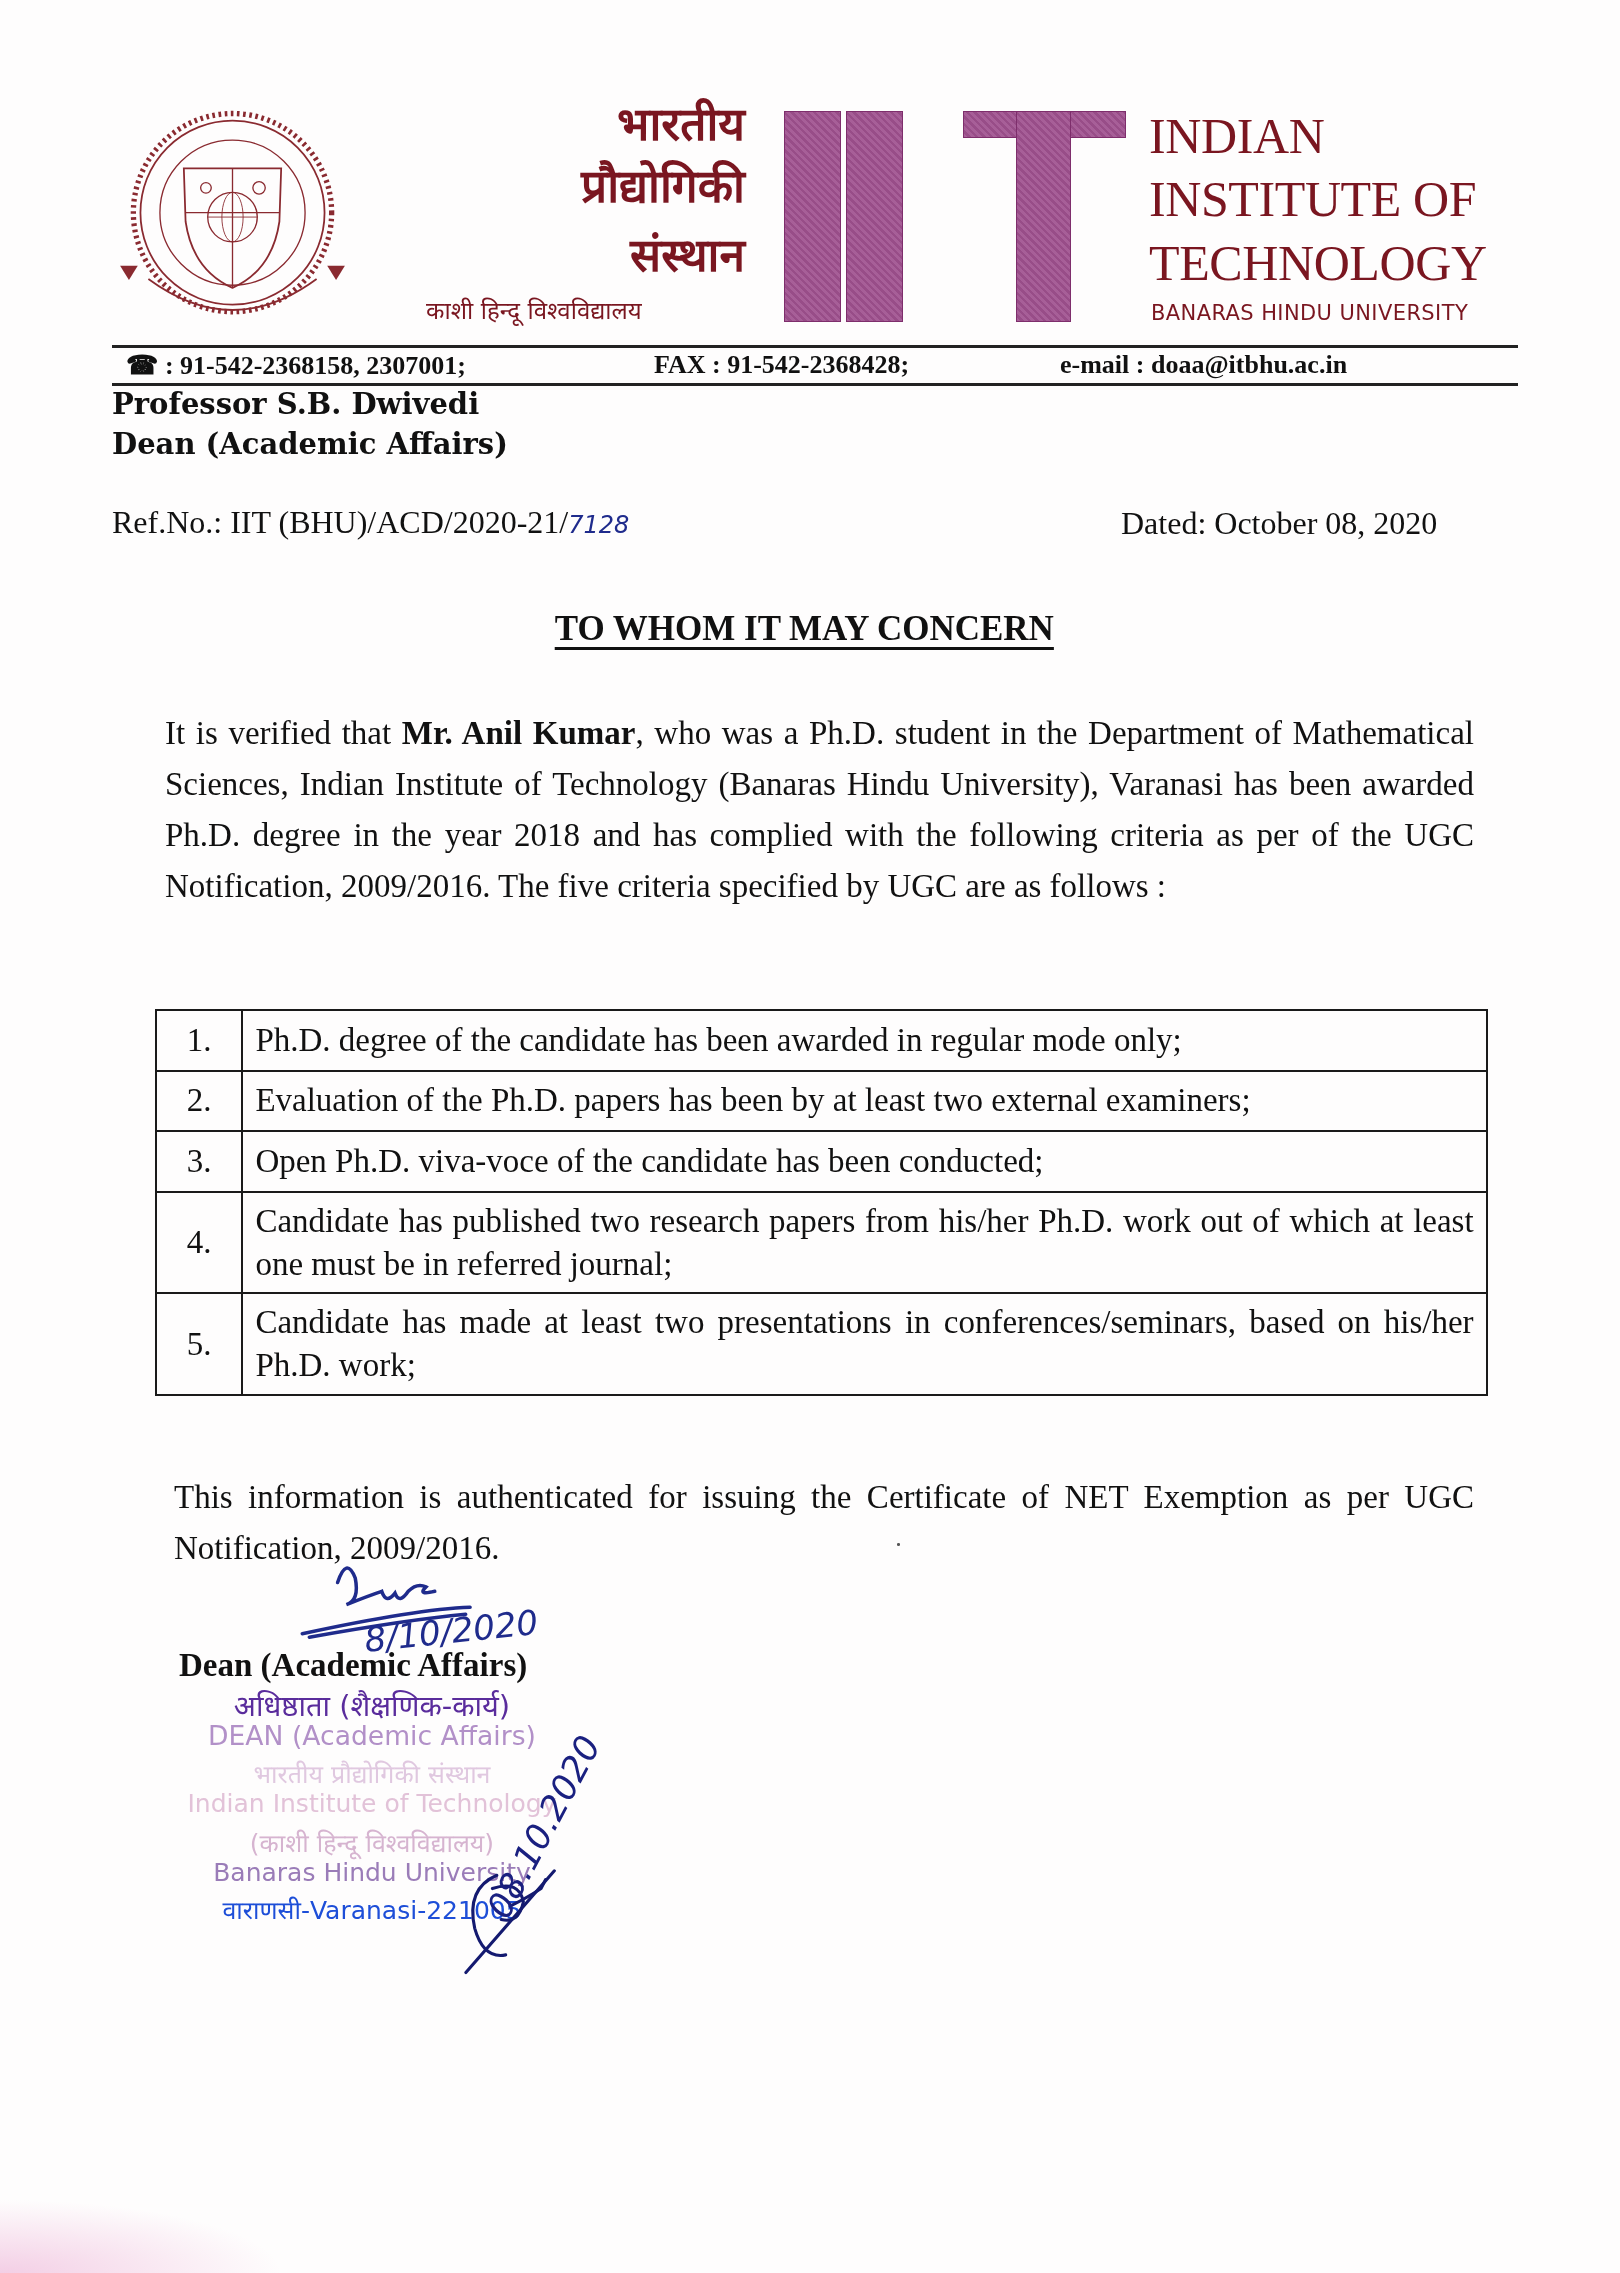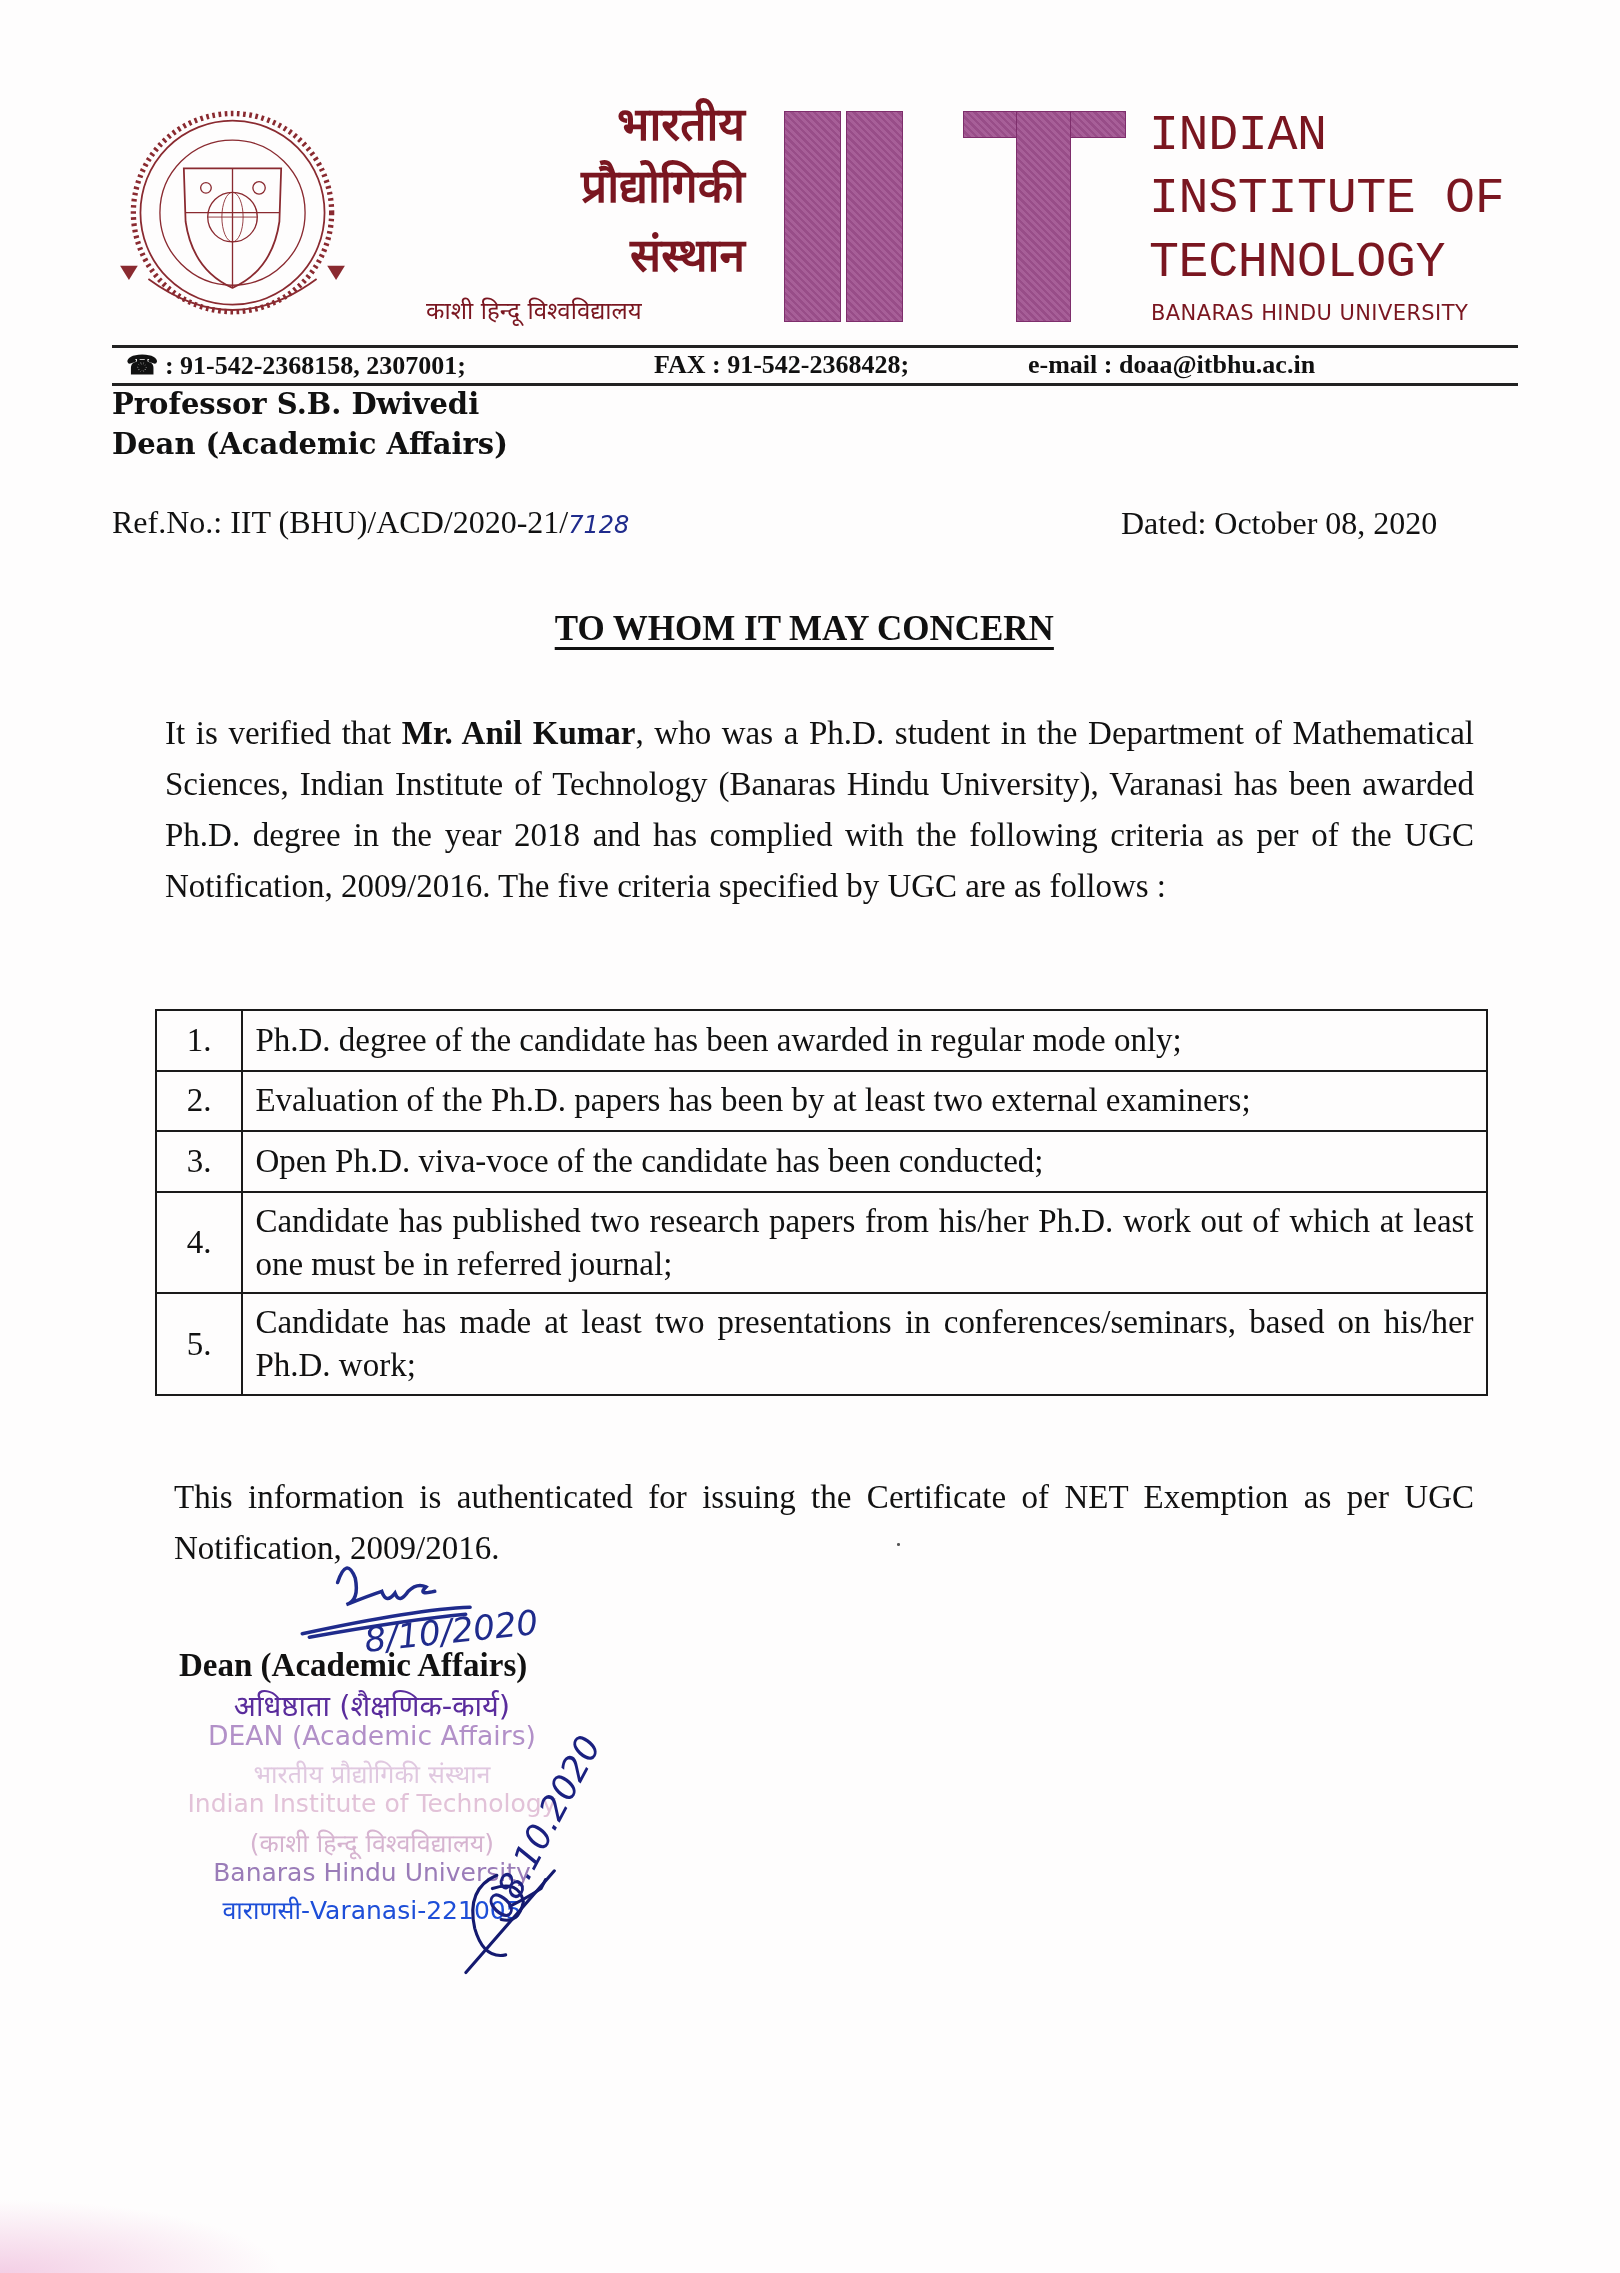--- a/index.html
+++ b/index.html
@@ -20,34 +20,34 @@
   #hi-line3 { top: 227px; }
   #hi-sub { left: 426px; width: 319px; top: 293px; text-align: left; color: #7a1620;
     font-family: "DejaVu Sans", sans-serif; font-size: 24px; }
 
   .iit-bar { background: #a0518f; background-image: repeating-linear-gradient(45deg, rgba(255,255,255,0.08) 0 2.7px, rgba(0,0,0,0.05) 2.7px 5.3px); border: 1.8px solid #7e2e6c; }
   #bar-i1 { left: 784px; top: 111px; width: 55px; height: 209px; }
   #bar-i2 { left: 846px; top: 111px; width: 55px; height: 209px; }
   #bar-t-top { left: 963px; top: 111px; width: 161px; height: 25px; }
   #bar-t-stem { left: 1016px; top: 111px; width: 53px; height: 209px; }
 
-  .eng-title { color: #7a1620; font-family: Liberation Mono, monospace; font-size: 50px; letter-spacing: -0.4px; left: 1149px; line-height: 62px; }
+  .eng-title { color: #7a1620; font-family: Liberation Serif, serif; font-size: 50px; letter-spacing: -0.4px; left: 1149px; line-height: 62px; }
   #en-line1 { top: 105px; }
   #en-line2 { top: 168px; }
   #en-line3 { top: 232px; }
   #en-sub { left: 1151px; top: 301px; color: #7a1620; font-family: "DejaVu Sans", sans-serif; font-size: 21px; letter-spacing: 0.4px; }
 
   .rule { left: 112px; width: 1406px; height: 2.7px; background: #222; }
   #rule-top { top: 345px; }
   #rule-bottom { top: 383px; }
 
   .contact { top: 350px; font-family: "Liberation Serif", serif; font-weight: bold; font-size: 26px; }
   #contact-phone { left: 126px; }
   #contact-fax { left: 654px; }
-  #contact-email { left: 1028px; }
+  #contact-email { left: 1060px; }
 
   .dean-head { left: 112px; font-family: "DejaVu Serif", serif; font-weight: bold; font-size: 29px; }
   #dean-name { top: 387px; }
   #dean-title { top: 427px; }
 
   
   #ref-no { left: 112px; top: 504px; font-size: 32px; }
   #ref-hand { color: #1f2b8c; font-family: "DejaVu Sans", sans-serif; font-size: 24px; font-style: italic; }
   #dated { left: 1121px; top: 505px; font-size: 32px; }
 

